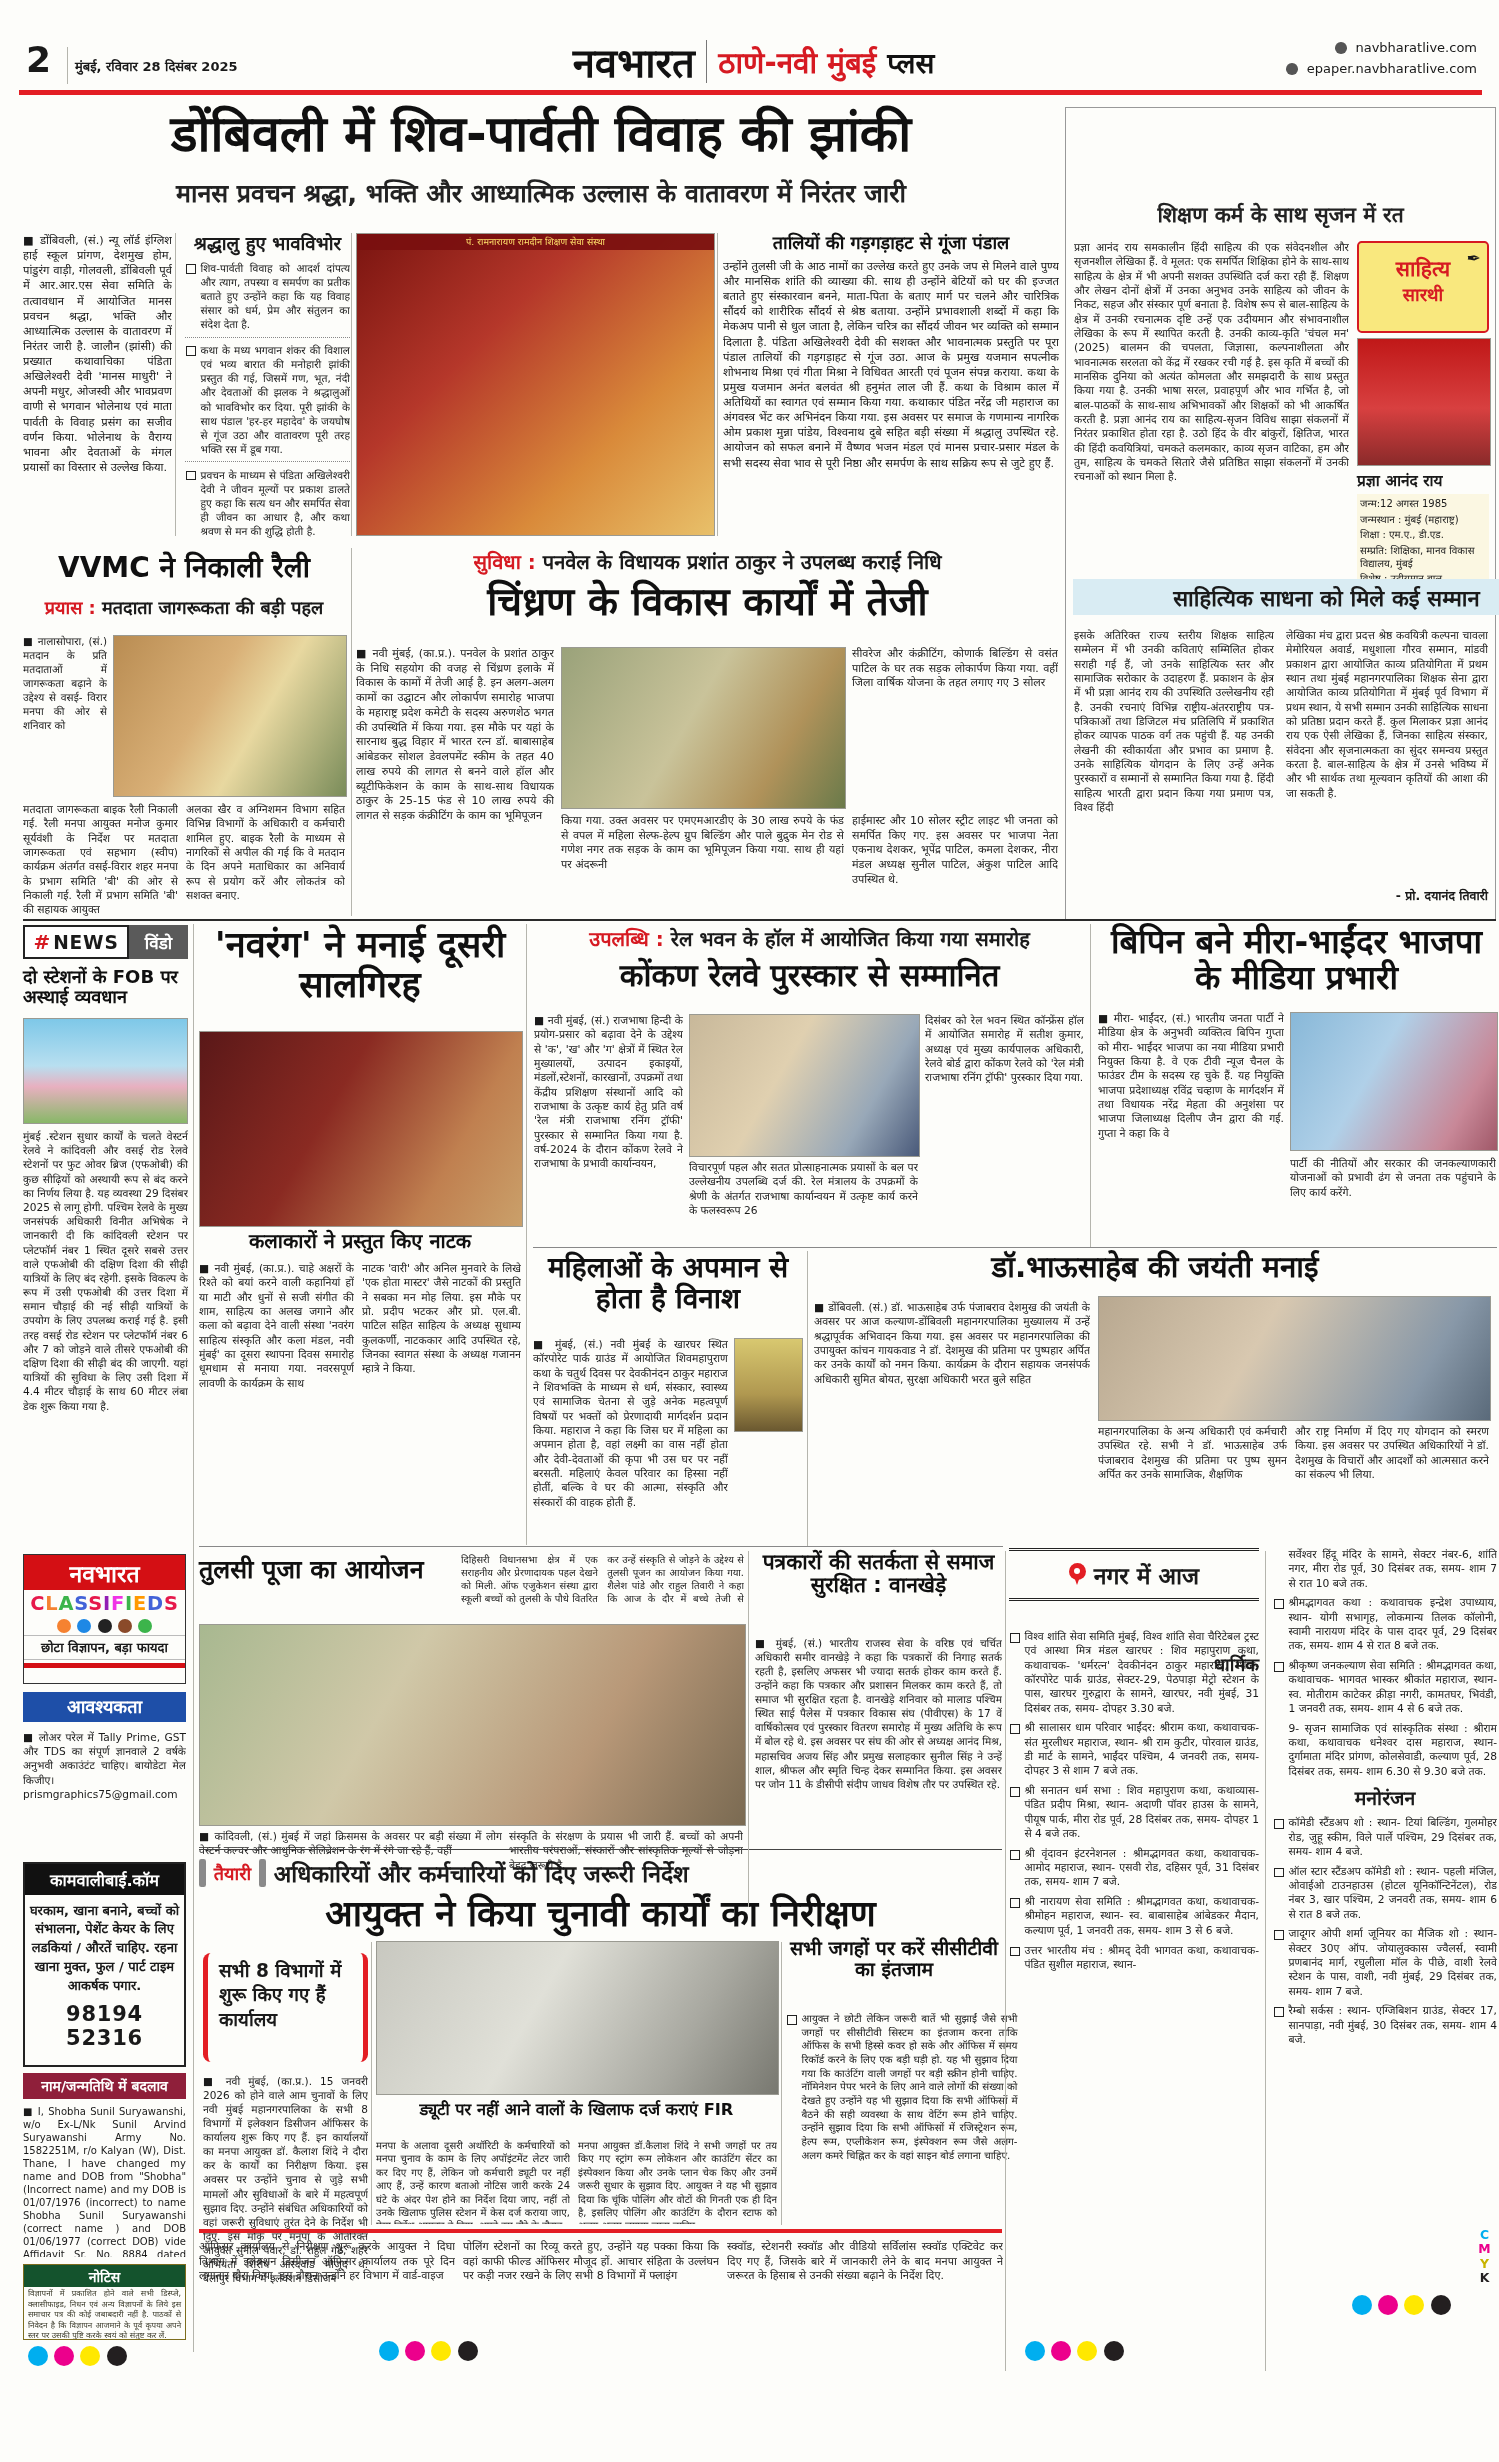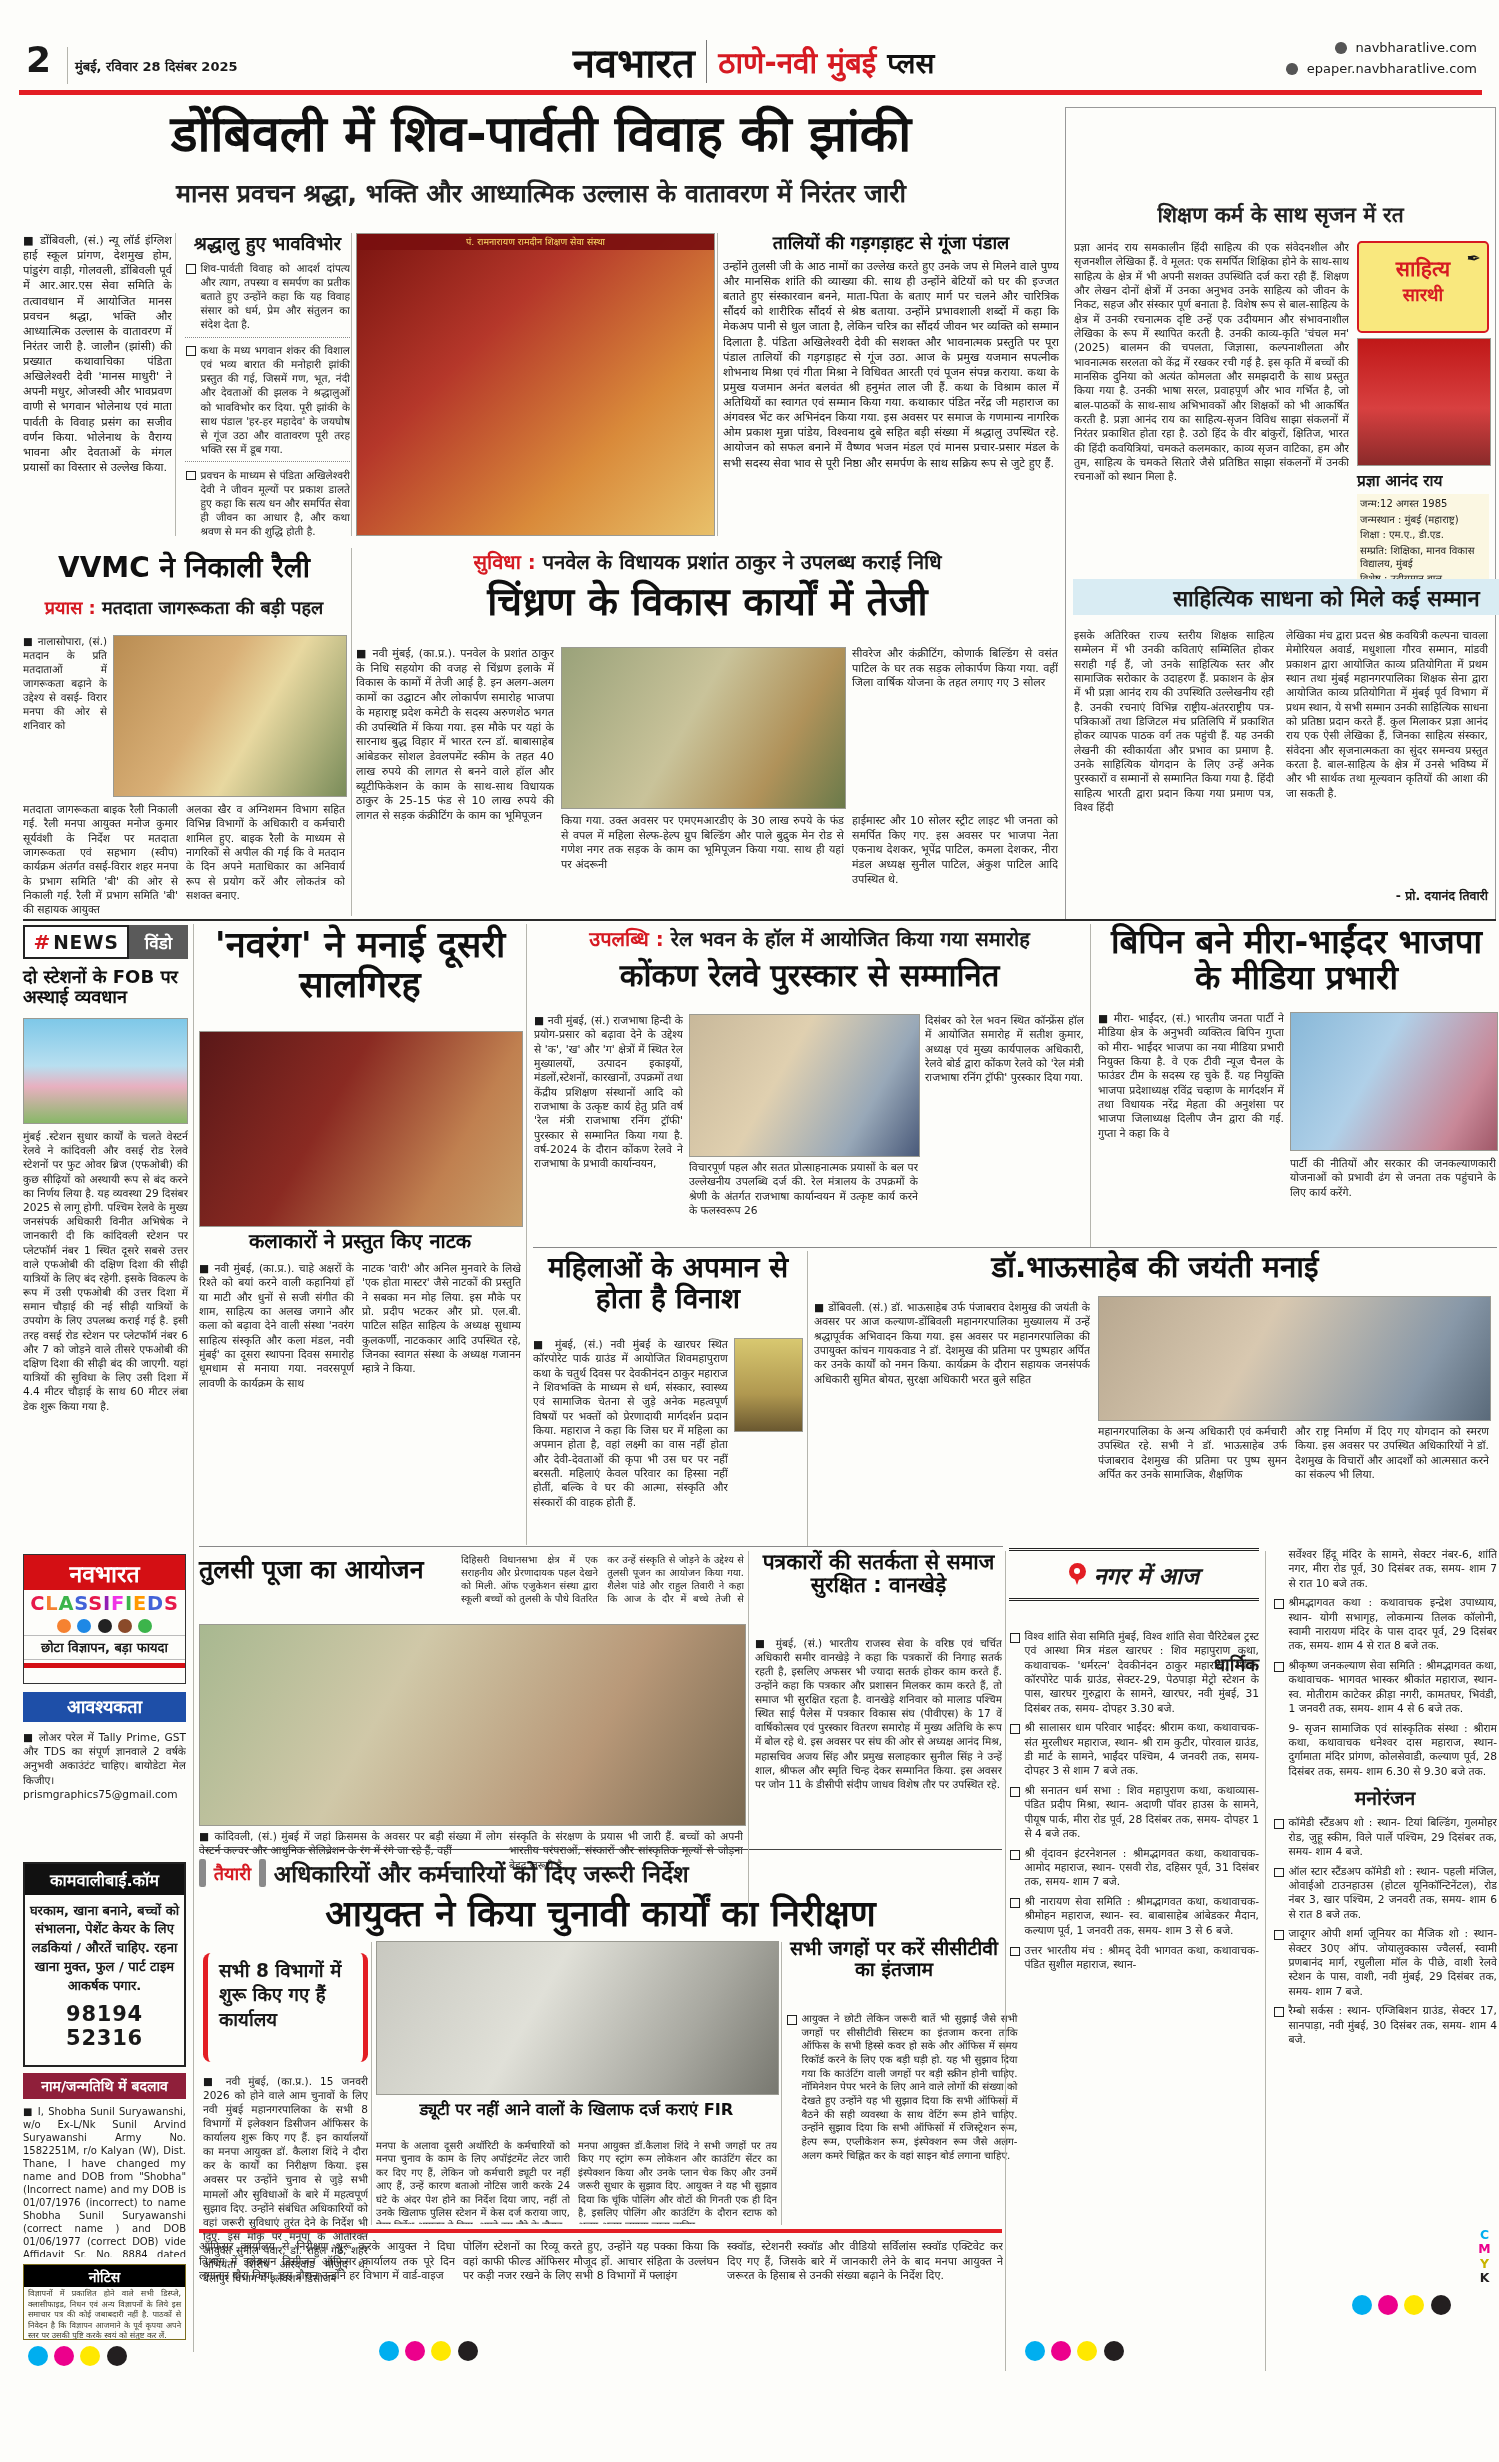--- a/index.html
+++ b/index.html
@@ -191,34 +191,34 @@
   <div class="abs" style="left:23px;top:1862px;width:163px;height:205px;border:2.3px double #222;box-sizing:border-box;text-align:center;overflow:hidden;">
     <div style="background:#111;color:#fff;font-size:16.3px;font-weight:bold;padding:4.7px 0;">कामवालीबाई.कॉम</div>
     <div style="font-size:13px;line-height:1.45;padding:6.2px 4.7px;font-weight:bold;">घरकाम, खाना बनाने, बच्चों को संभालना, पेशेंट केयर के लिए लडकियां / औरतें चाहिए. रहना खाना मुक्त, फुल / पार्ट टाइम आकर्षक पगार.</div>
     <div style="font-size:21px;font-weight:bold;letter-spacing:0.8px;">98194 52316</div>
   </div>
 
   <div class="abs bar" style="left:23px;top:2073px;width:163px;height:26px;background:#8f1f3a;font-size:14px;line-height:26px;">नाम/जन्मतिथि में बदलाव</div>
   <div class="abs small" style="left:23px;top:2105px;width:163px;height:152px;font-size:10px;">■ I, Shobha Sunil Suryawanshi, w/o Ex-L/Nk Sunil Arvind Suryawanshi Army No. 1582251M, r/o Kalyan (W), Dist. Thane, I have changed my name and DOB from "Shobha" (Incorrect name) and my DOB is 01/07/1976 (incorrect) to name Shobha Sunil Suryawanshi (correct name ) and DOB 01/06/1977 (correct DOB) vide Affidavit Sr. No. 8884 dated 26/12/2025.</div>
 
   <div class="abs" style="left:23px;top:2264px;width:163px;height:76px;border:1.6px solid #7d6d1e;box-sizing:border-box;overflow:hidden;">
-    <div style="background:#000000;color:#fff;font-size:14px;font-weight:bold;text-align:center;padding:1.6px 0;">नोटिस</div>
+    <div style="background:#14532d;color:#fff;font-size:14px;font-weight:bold;text-align:center;padding:1.6px 0;">नोटिस</div>
     <div class="small" style="font-size:8px;padding:2.3px 3.9px;color:#3a3a2a;">विज्ञापनों में प्रकाशित होने वाले सभी डिस्प्ले, क्लासीफाइड, निधन एवं अन्य विज्ञापनों के लिये इस समाचार पत्र की कोई जबाबदारी नहीं है. पाठकों से निवेदन है कि विज्ञापन आजमाने के पूर्व कृपया अपने स्तर पर उसकी पुष्टि करके स्वयं को संतुष्ट कर लें.</div>
   </div>
 
   <div class="abs hl" style="left:199px;top:1556px;width:256px;font-size:25px;text-align:left;">तुलसी पूजा का आयोजन</div>
   <div class="abs body" style="left:461px;top:1553px;width:283px;height:65px;font-size:9.8px;column-count:2;column-gap:9.3px;">दिहिसरी विधानसभा क्षेत्र में एक सराहनीय और प्रेरणादायक पहल देखने को मिली. ऑफ एजुकेशन संस्था द्वारा स्कूली बच्चों को तुलसी के पौधे वितरित कर उन्हें संस्कृति से जोड़ने के उद्देश्य से तुलसी पूजन का आयोजन किया गया. शैलेश पांडे और राहुल तिवारी ने कहा कि आज के दौर में बच्चे तेजी से पश्चिमी संस्कृति की ओर आकर्षित हो रहे हैं.</div>
   <div class="photo" style="left:199px;top:1624px;width:545px;height:200px;background:linear-gradient(120deg,#a8b890 0%,#d0c8a8 35%,#b89878 70%,#7a6a52 100%);"></div>
   <div class="abs body" style="left:199px;top:1830px;width:303px;height:76px;font-size:10.7px;">■ कांदिवली, (सं.) मुंबई में जहां क्रिसमस के अवसर पर बड़ी संख्या में लोग वेस्टर्न कल्चर और आधुनिक सेलिब्रेशन के रंग में रंगे जा रहे हैं, वहीं</div>
   <div class="abs body" style="left:509px;top:1830px;width:234px;height:76px;font-size:10.7px;">संस्कृति के संरक्षण के प्रयास भी जारी हैं. बच्चों को अपनी भारतीय परंपराओं, संस्कारों और सांस्कृतिक मूल्यों से जोड़ना बेहद जरूरी है.</div>
 
   <div class="abs hl" style="left:755px;top:1551px;width:247px;font-size:21px;">पत्रकारों की सतर्कता से समाज सुरक्षित : वानखेड़े</div>
   <div class="abs body" style="left:755px;top:1636px;width:247px;height:272px;font-size:10.5px;">■ मुंबई, (सं.) भारतीय राजस्व सेवा के वरिष्ठ एवं चर्चित अधिकारी समीर वानखेड़े ने कहा कि पत्रकारों की निगाह सतर्क रहती है, इसलिए अफसर भी ज्यादा सतर्क होकर काम करते हैं. उन्होंने कहा कि पत्रकार और प्रशासन मिलकर काम करते हैं, तो समाज भी सुरक्षित रहता है. वानखेड़े शनिवार को मालाड पश्चिम स्थित साई पैलेस में पत्रकार विकास संघ (पीवीएस) के 17 वें वार्षिकोत्सव एवं पुरस्कार वितरण समारोह में मुख्य अतिथि के रूप में बोल रहे थे. इस अवसर पर संघ की ओर से अध्यक्ष आनंद मिश्र, महासचिव अजय सिंह और प्रमुख सलाहकार सुनील सिंह ने उन्हें शाल, श्रीफल और स्मृति चिन्ह देकर सम्मानित किया. इस अवसर पर जोन 11 के डीसीपी संदीप जाधव विशेष तौर पर उपस्थित रहे.</div>
 
-  <div class="abs" style="left:1009px;top:1548px;width:250px;height:47px;border-top:3.1px double #222;border-bottom:3.1px double #222;display:flex;align-items:center;justify-content:center;gap:7.8px;font-style:italic;">
+  <div class="abs" style="left:1009px;top:1548px;width:250px;height:47px;border-top:3.1px double #222;border-bottom:3.1px double #222;display:flex;align-items:center;justify-content:center;gap:7.8px;">
     <span style="position:relative;width:17px;height:23px;display:inline-block;">
       <span style="position:absolute;left:0;top:0;width:17px;height:17px;background:#e31e24;border-radius:50%;"></span>
       <span style="position:absolute;left:3.9px;top:11px;width:0;height:0;border-left:4.7px solid transparent;border-right:4.7px solid transparent;border-top:11px solid #e31e24;"></span>
       <span style="position:absolute;left:5.4px;top:4.7px;width:6.2px;height:6.2px;background:#fff;border-radius:50%;"></span>
     </span>
     <span style="font-size:23px;font-weight:bold;">नगर में आज</span>
   </div>
   <div class="abs" style="left:1009px;top:1652px;width:250px;font-size:18px;font-weight:bold;text-align:right;">धार्मिक</div>
   <div class="abs" style="left:1009px;top:1630px;width:250px;height:739px;overflow:hidden;">
     <div class="sqitem body" style="font-size:10.7px;">विश्व शांति सेवा समिति मुंबई, विश्व शांति सेवा चैरिटेबल ट्रस्ट एवं आस्था मित्र मंडल खारघर : शिव महापुराण कथा, कथावाचक- 'धर्मरत्न' देवकीनंदन ठाकुर महाराज, स्थान- कॉरपोरेट पार्क ग्राउंड, सेक्टर-29, पेठपाड़ा मेट्रो स्टेशन के पास, खारघर गुरुद्वारा के सामने, खारघर, नवी मुंबई, 31 दिसंबर तक, समय- दोपहर 3.30 बजे.</div>

